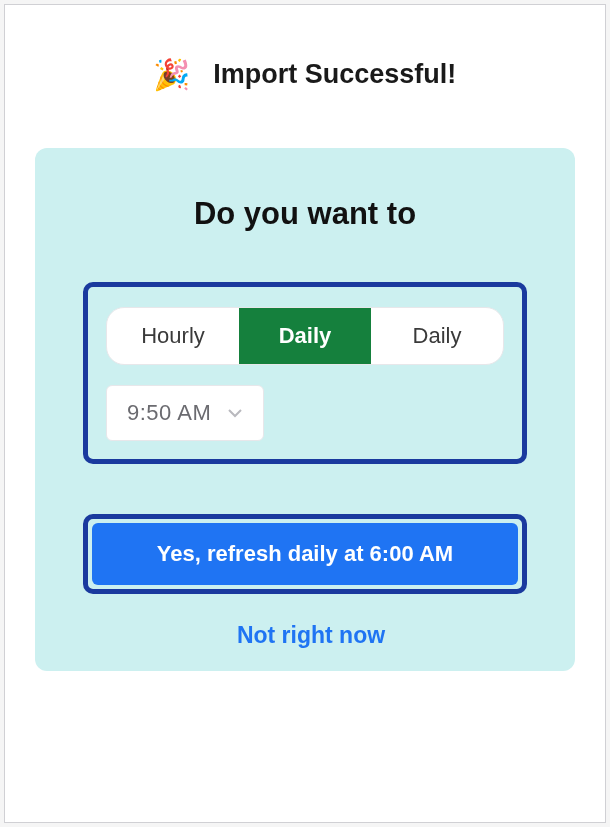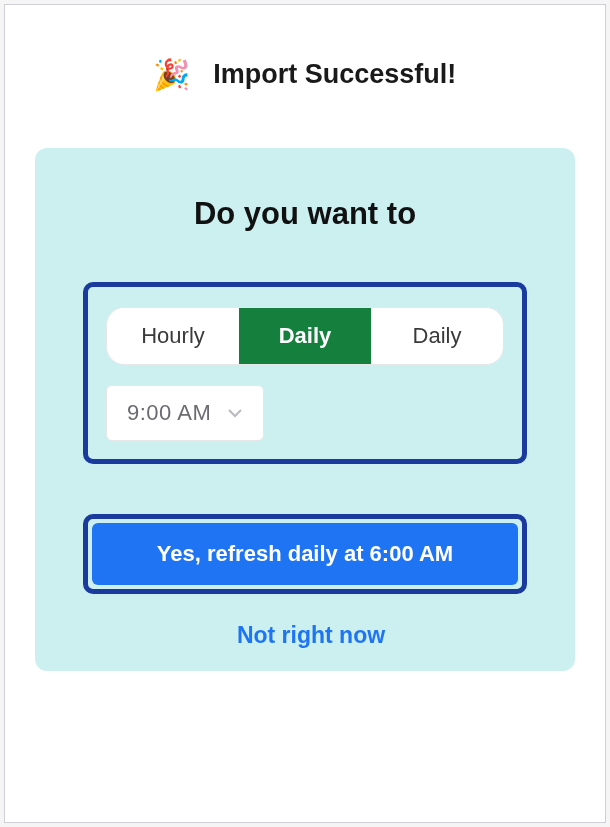--- a/index.html
+++ b/index.html
@@ -162,21 +162,21 @@
       <span>Do you want to</span><br>
     </div>
 
     <div class="highlight-box options-box">
       <div class="segmented">
         <div class="segment">Hourly</div>
         <div class="segment selected">Daily</div>
         <div class="segment">Daily</div>
       </div>
       <div class="time-select">
-        <span class="time-text">9:00 AM</span>
+        <span class="time-text">9:50 AM</span>
         <svg class="chevron-down" viewBox="0 0 16 10">
           <polyline points="2,2 8,8 14,2"></polyline>
         </svg>
       </div>
     </div>
 
     <div class="highlight-box cta-box">
       <button class="cta-button">Yes, refresh daily at 6:00 AM</button>
     </div>
 

